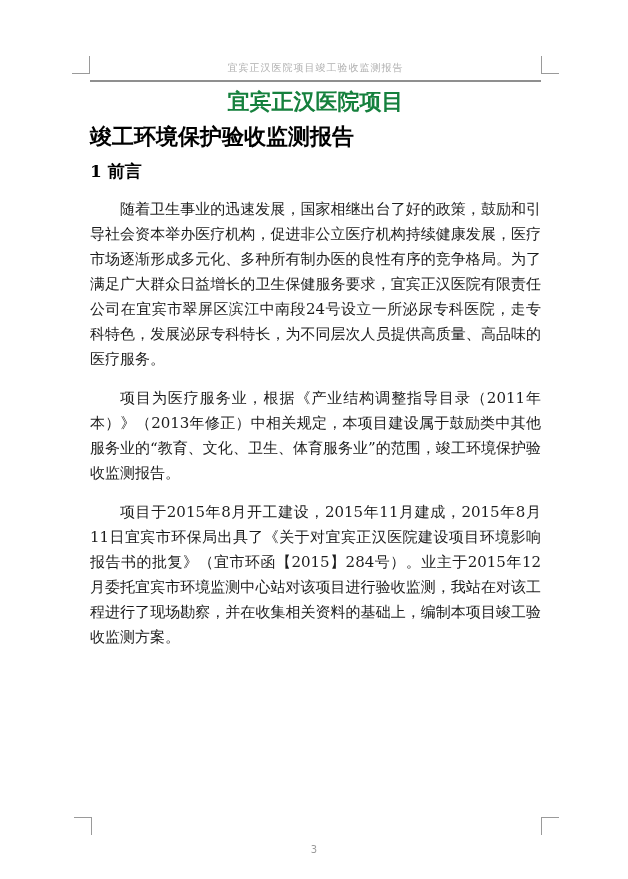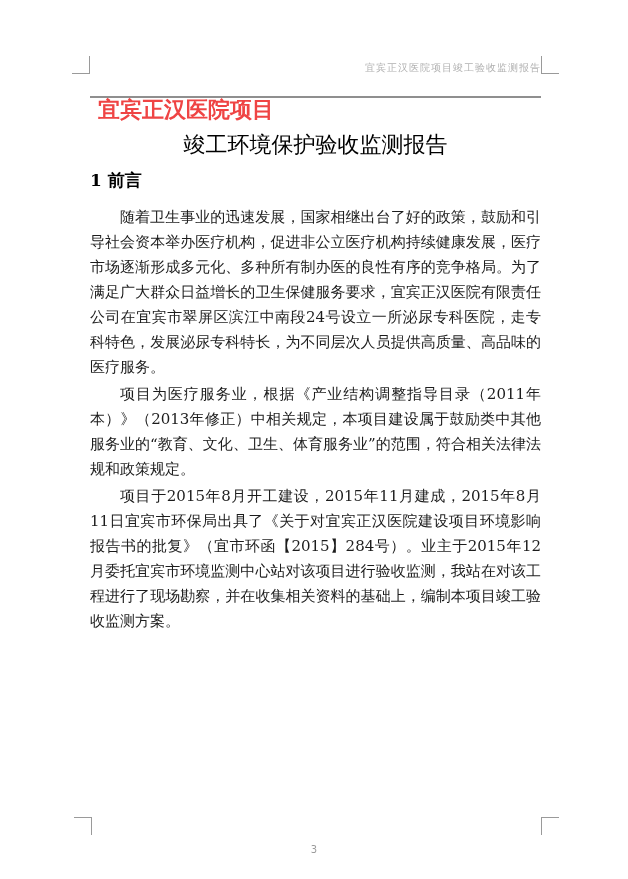--- a/index.html
+++ b/index.html
@@ -24,63 +24,64 @@
   .crop-tl { left: 72px; top: 56px;  border-right: 1px solid #9a9a9a; border-bottom: 1px solid #9a9a9a; }
   .crop-tr { left: 541px; top: 56px; border-left: 1px solid #9a9a9a;  border-bottom: 1px solid #9a9a9a; }
   .crop-bl { left: 74px; top: 817px; border-right: 1px solid #9a9a9a; border-top: 1px solid #9a9a9a; }
   .crop-br { left: 541px; top: 817px; border-left: 1px solid #9a9a9a;  border-top: 1px solid #9a9a9a; }
 
   .page-header {
     position: absolute;
     left: 90px;
     top: 56px;
     width: 451px;
-    text-align: right;
+    text-align: center;
     border-bottom: 2px solid #8f8f8f;
-    padding-bottom: 21px;
+    padding-bottom: 5px;
   }
   .running-title {
     font-size: 10px;
     color: #b1b1b1;
     letter-spacing: 1px;
     font-family: "DejaVu Sans", "Liberation Sans", sans-serif;
   }
 
   .content {
     position: absolute;
     left: 90px;
     top: 87px;
     width: 451px;
     color: #1c1c1c;
   }
   .doc-title {
-    margin: 8px;
+    margin: 0;
     font-size: 22px;
     line-height: 28px;
     font-weight: bold;
-    color: #ef4444;
+    text-align: center;
+    color: #15803d;
   }
   .doc-subtitle {
     margin: 7px 0 0 0;
     font-size: 22px;
     line-height: 28px;
-    font-weight: normal;
-    text-align: center;
+    font-weight: bold;
+    text-align: left;
     color: #000000;
   }
   .section-heading {
-    margin: 9px 0 13px 0;
+    margin: 9px 0 0 0;
     font-size: 17px;
     line-height: 24px;
     font-weight: bold;
     text-align: left;
     color: #000000;
   }
   .content p {
-    margin: 0 0 2px 0;
+    margin: 14px 0 2px 0;
     font-size: 15px;
     line-height: 25px;
     text-align: justify;
     text-justify: inter-ideograph;
     color: #1c1c1c;
   }
   .content p.indent { text-indent: 2em; }
 
   .page-footer {
     position: absolute;
@@ -108,21 +109,21 @@
   <div class="page-header">
     <span class="running-title">宜宾正汉医院项目竣工验收监测报告</span>
   </div>
 
   <div class="content">
     <h1 class="doc-title">宜宾正汉医院项目</h1>
     <h2 class="doc-subtitle">竣工环境保护验收监测报告</h2>
     <h3 class="section-heading">1 前言</h3>
 
     <p class="indent">随着卫生事业的迅速发展，国家相继出台了好的政策，鼓励和引导社会资本举办医疗机构，促进非公立医疗机构持续健康发展，医疗市场逐渐形成多元化、多种所有制办医的良性有序的竞争格局。为了满足广大群众日益增长的卫生保健服务要求，宜宾正汉医院有限责任公司在宜宾市翠屏区滨江中南段24号设立一所泌尿专科医院，走专科特色，发展泌尿专科特长，为不同层次人员提供高质量、高品味的医疗服务。</p>
-    <p class="indent">项目为医疗服务业，根据《产业结构调整指导目录（2011年本）》（2013年修正）中相关规定，本项目建设属于鼓励类中其他服务业的“教育、文化、卫生、体育服务业”的范围，符合相关法律法规和政策规定。</p>
+    <p class="indent">项目为医疗服务业，根据《产业结构调整指导目录（2011年本）》（2013年修正）中相关规定，本项目建设属于鼓励类中其他服务业的“教育、文化、卫生、体育服务业”的范围，竣工环境保护验收监测报告。</p>
     <p class="indent">项目于2015年8月开工建设，2015年11月建成，2015年8月11日宜宾市环保局出具了《关于对宜宾正汉医院建设项目环境影响报告书的批复》（宜市环函【2015】284号）。业主于2015年12月委托宜宾市环境监测中心站对该项目进行验收监测，我站在对该工程进行了现场勘察，并在收集相关资料的基础上，编制本项目竣工验收监测方案。</p>
 
   </div>
 
   <div class="page-footer">
     <span class="page-number">3</span>
   </div>
 
 </div>
 

